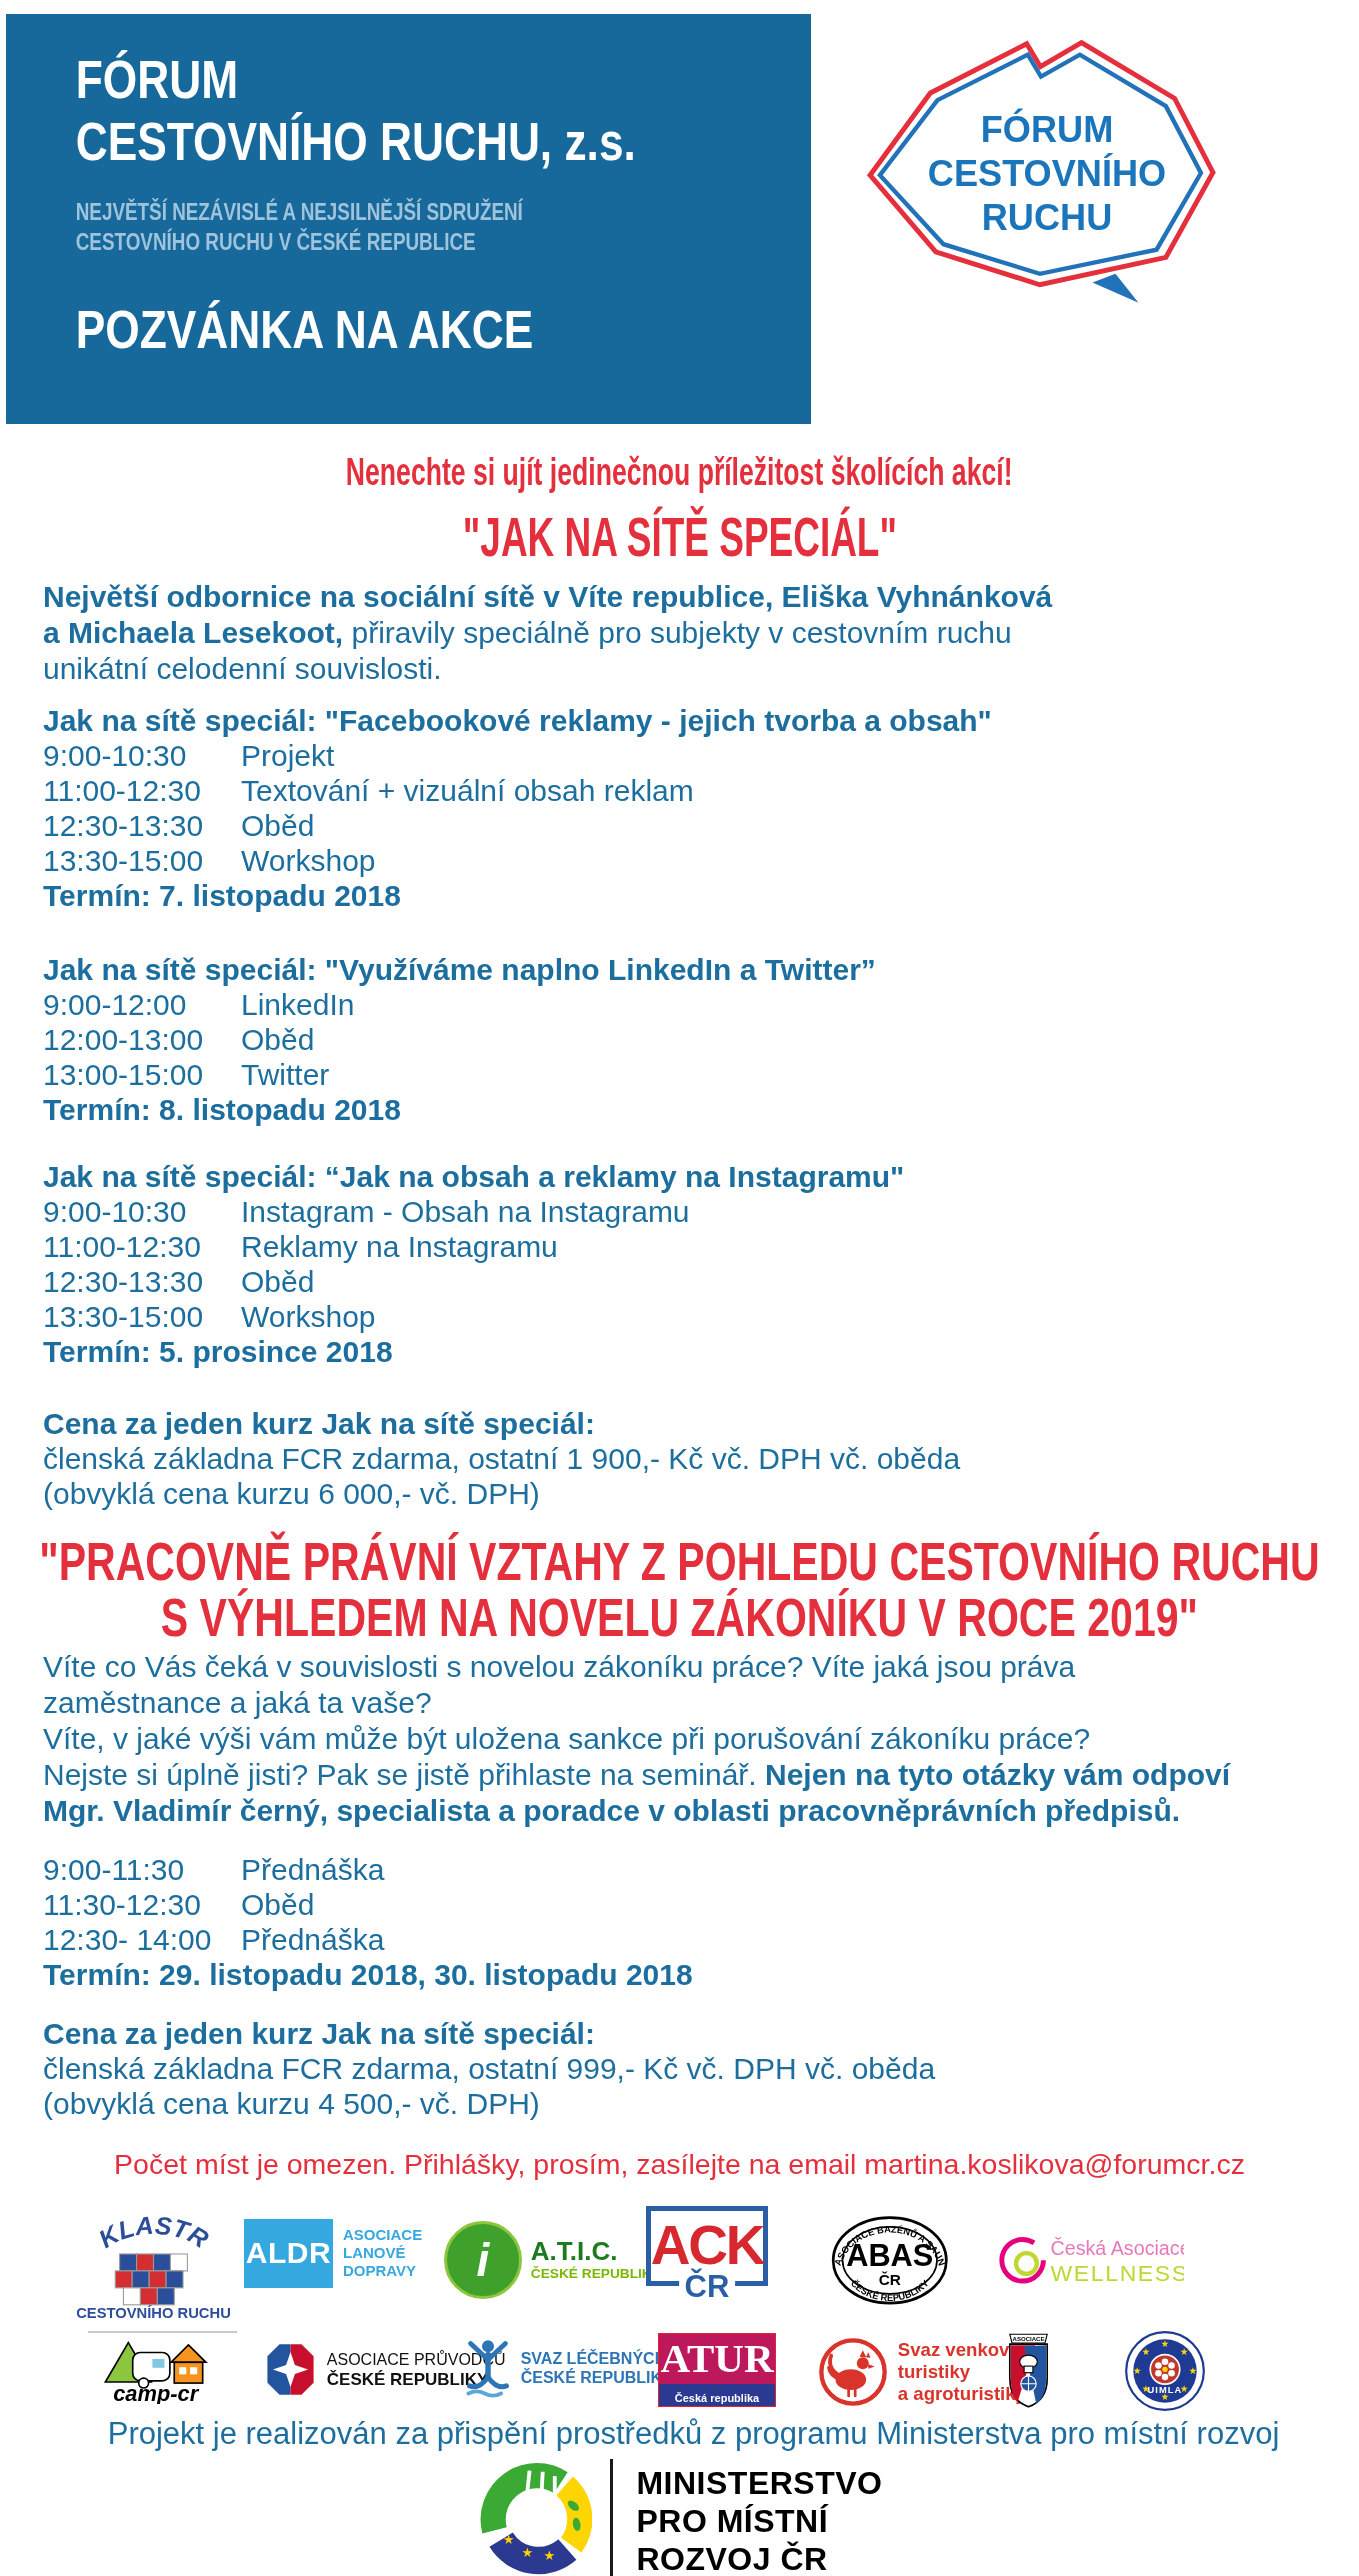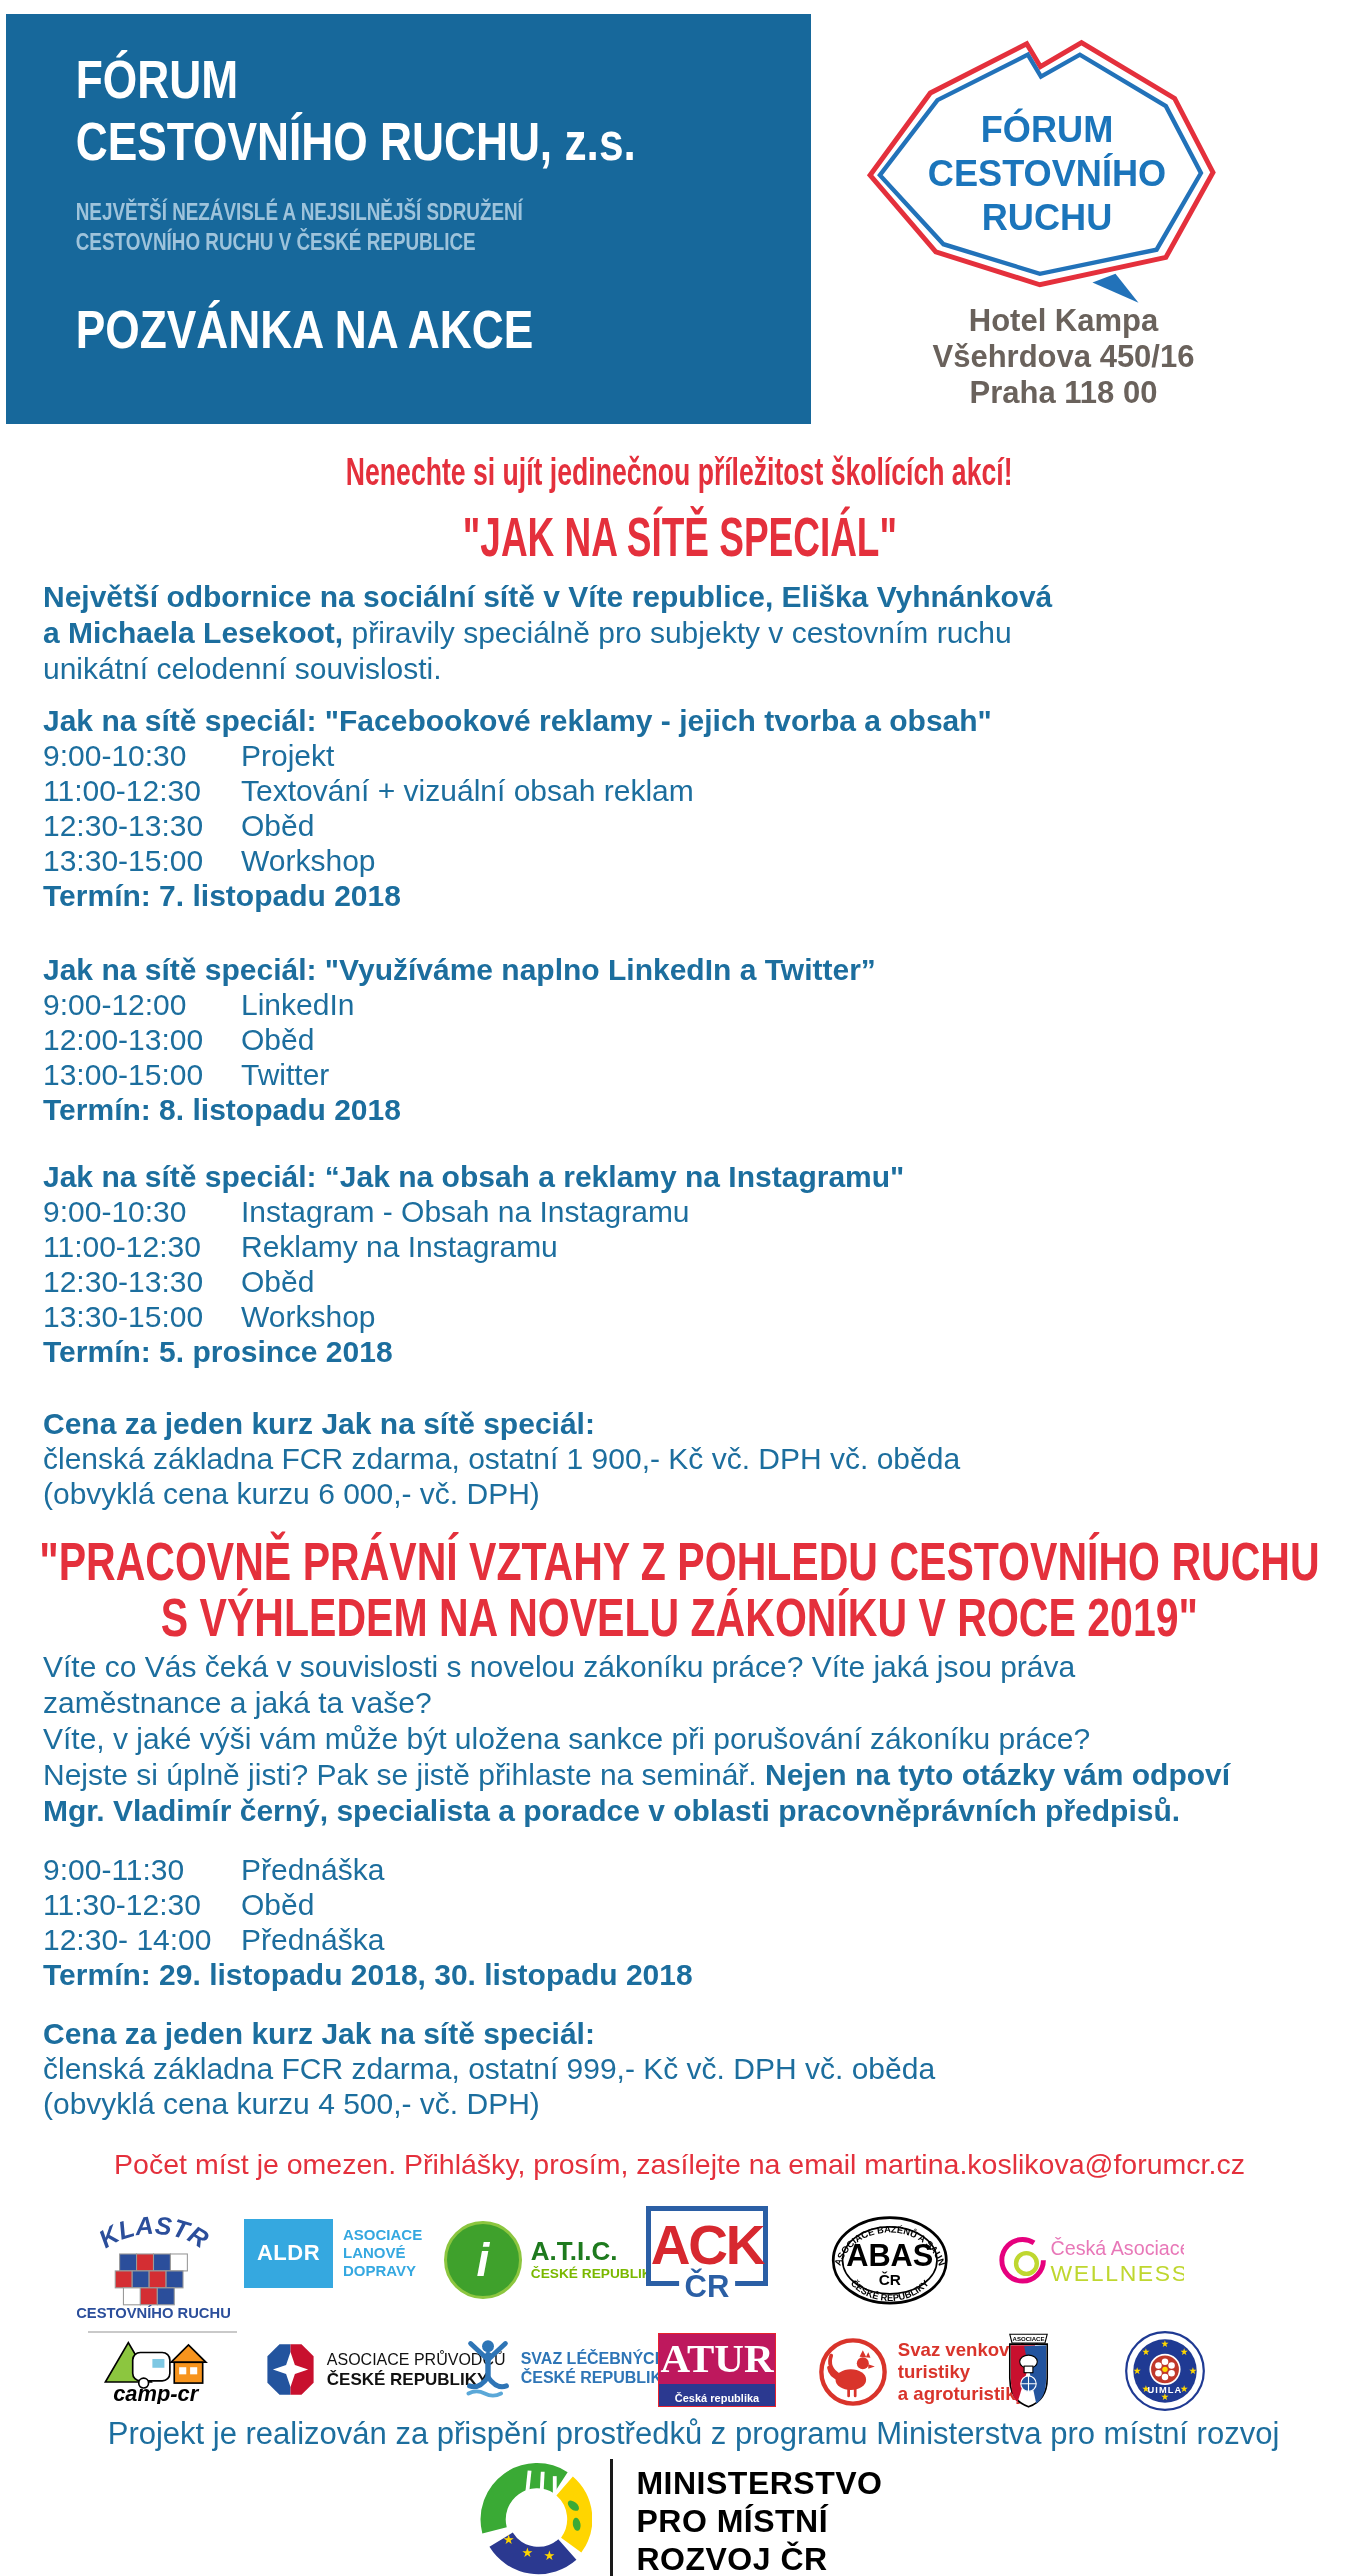--- a/index.html
+++ b/index.html
@@ -49,21 +49,21 @@
   .price2{margin-top:24px;}
   .email{margin-top:26px;text-align:center;color:#E4303C;font-size:28.5px;line-height:34px;}
 
   
   .prow{position:relative;width:1359px;}
   .prow1{height:118px;margin-top:22px;}
   .prow2{height:69px;margin-top:14.3px;}
   .pitem{position:absolute;}
   .hflex{display:flex;align-items:center;}
   .aldr-sq{width:89px;height:69px;background:#35A8E0;color:#fff;display:flex;align-items:center;justify-content:center;
-           font-weight:bold;font-size:22px;letter-spacing:0.5px;}
+           font-weight:bold;font-size:30px;letter-spacing:0.5px;}
   .aldr-tx{margin-left:10px;color:#35A8E0;font-size:15px;line-height:18px;font-weight:bold;}
   .atic-c{width:72px;height:72px;border-radius:50%;background:#3FA12C;border:3.8px solid #8CC63F;
           display:flex;align-items:center;justify-content:center;color:#fff;font-size:46px;font-weight:bold;font-style:italic;}
   .atic-tx1{color:#1E7A1E;font-weight:bold;font-size:26px;line-height:28.5px;}
   .atic-tx2{color:#7AB800;font-weight:bold;font-size:13.7px;line-height:16.4px;}
   .ack-box{width:112px;height:70px;border:5px solid #2B5FA5;position:relative;background:#fff;
            display:flex;align-items:center;justify-content:center;}
   .ack-a{color:#D7282F;font-weight:bold;font-size:55px;letter-spacing:-2.2px;line-height:55px;}
   .ack-cr{position:absolute;left:50%;bottom:-21px;transform:translateX(-50%);background:#fff;padding:0 5.5px;
           color:#2B5FA5;font-weight:bold;font-size:31px;line-height:31px;}
@@ -105,25 +105,20 @@
       <svg width="378" height="277" viewBox="0 0 690 505">
         <polygon points="22,272 132,122 308,32 333,74 408,30 578,132 648,267 562,422 332,472 142,412" fill="#ffffff" stroke="#E4303C" stroke-width="9"></polygon>
         <polygon points="40,272 145,135 310,52 334,92 405,52 562,146 626,268 545,408 332,452 156,398" fill="none" stroke="#2272B9" stroke-width="8"></polygon>
         <path d="M 470,452 L 512,505 L 428,468 Z" fill="#2272B9"></path>
         <text x="345" y="212" text-anchor="middle" font-size="66" font-weight="bold" fill="#1B75BB">FÓRUM</text>
         <text x="345" y="292" text-anchor="middle" font-size="66" font-weight="bold" fill="#1B75BB">CESTOVNÍHO</text>
         <text x="345" y="372" text-anchor="middle" font-size="66" font-weight="bold" fill="#1B75BB">RUCHU</text>
       </svg>
     </div>
 
-    <div class="addr">
-      <div>Hotel Kampa</div>
-      <div>Všehrdova 450/16</div>
-      <div>Praha 118 00</div>
-    </div>
   </div>
 
   <div class="cflex tagline">
     <span>Nenechte si ujít jedinečnou příležitost školících akcí!</span>
   </div>
 
   <div class="cflex title1">
     <span>"JAK NA SÍTĚ SPECIÁL"</span>
   </div>
 

